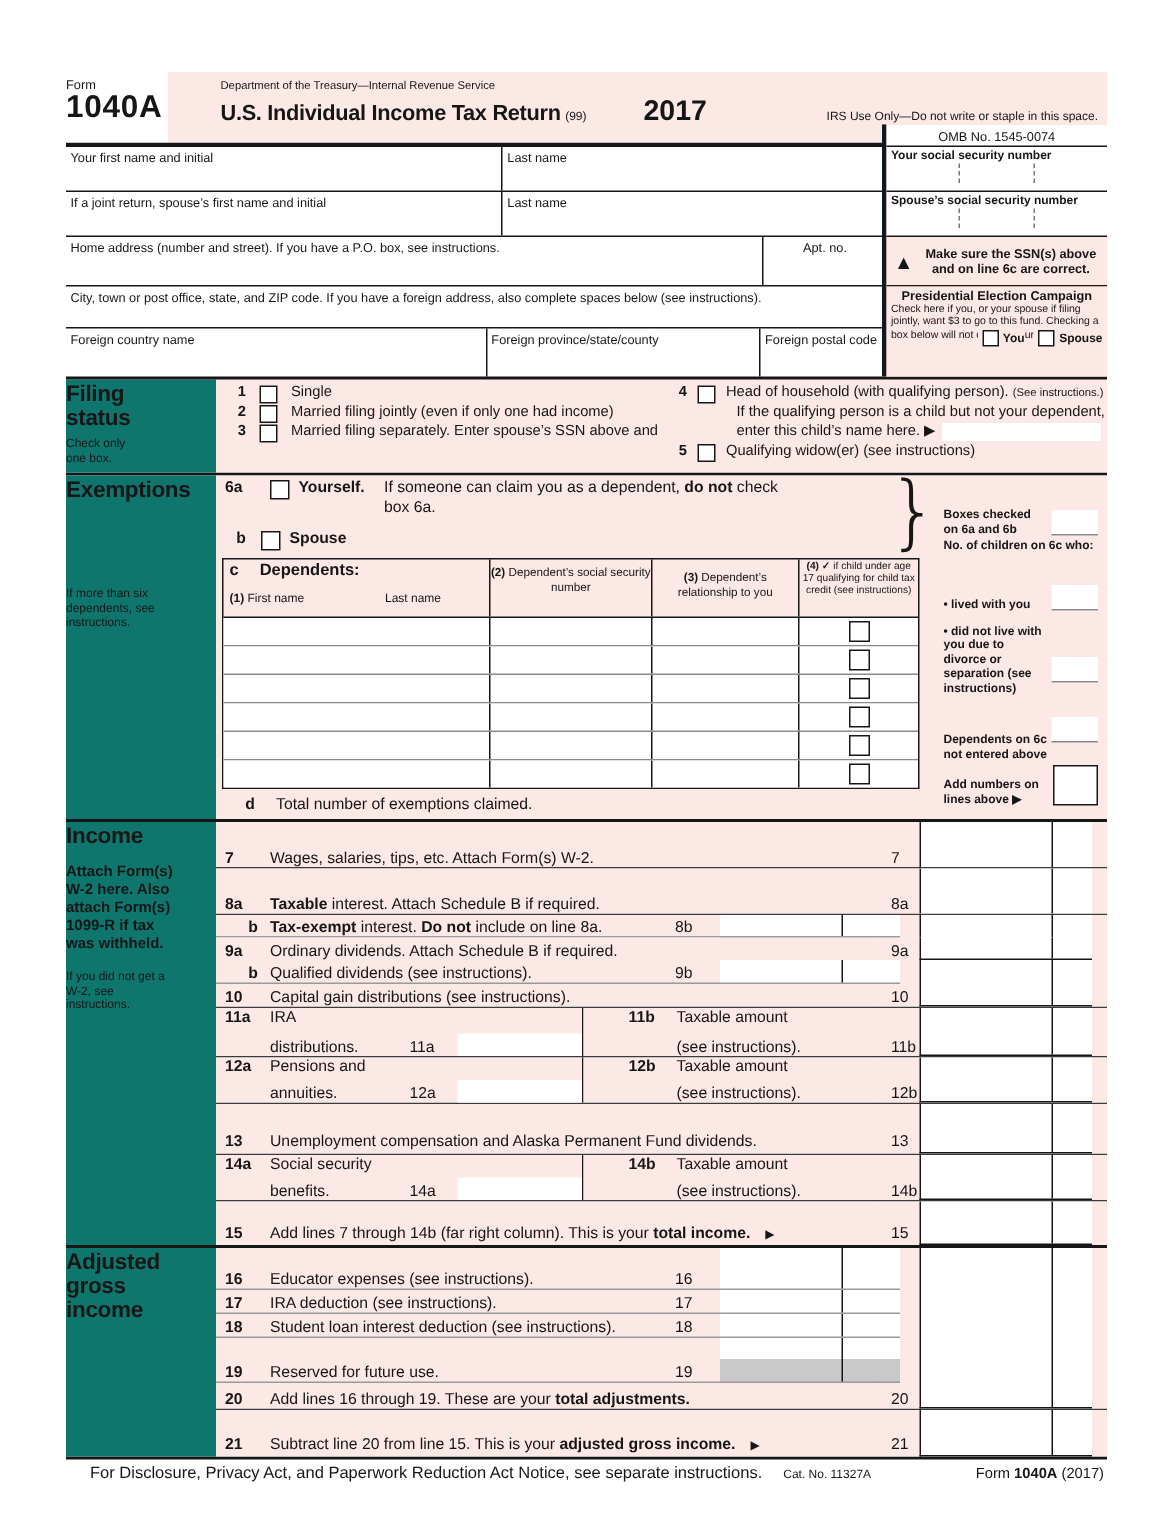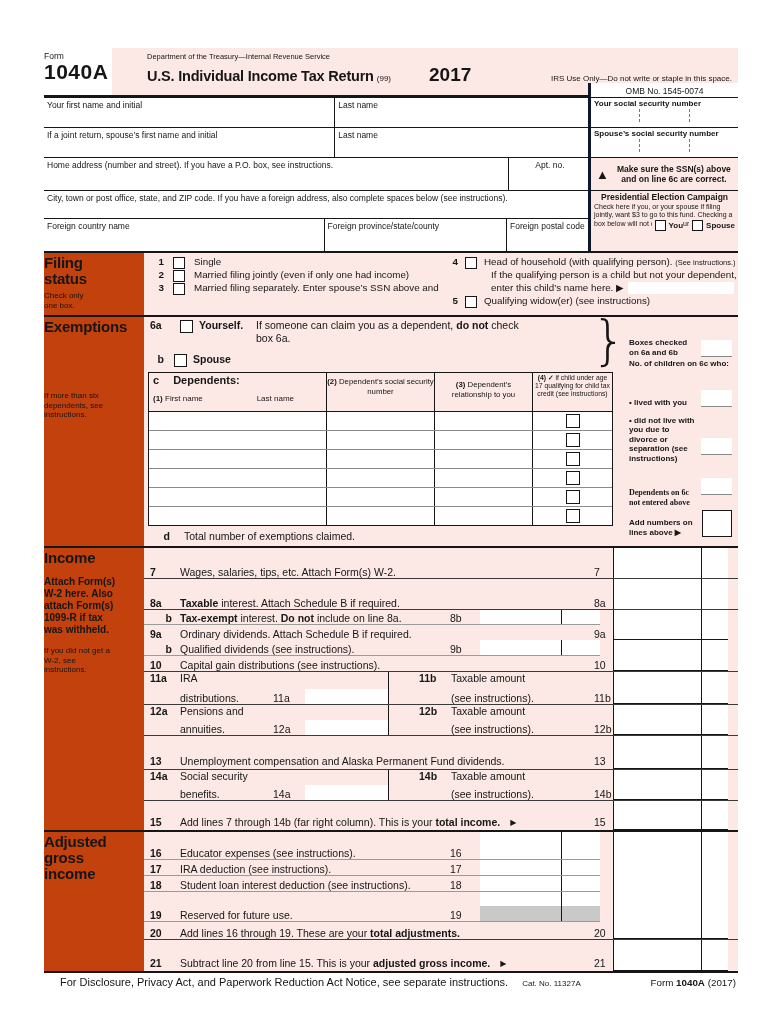--- a/index.html
+++ b/index.html
@@ -48,21 +48,21 @@
   .pec-text{font-size:7px;line-height:1.18;margin-top:1px;}
   .pec-row{display:flex;justify-content:flex-end;gap:6px;margin-top:-8px;}
   .pec-item{display:flex;align-items:center;gap:3px;font-size:8px;font-weight:bold;background:#fce8e5;padding-left:3px;}
 
   
   .cb{width:10px;height:10px;border:1px solid #161616;background:#fff;display:inline-block;flex:none;}
   .entry-line{background:#fff;height:12px;flex:1;align-self:flex-end;margin:0 4px 1px 4px;}
 
   
   .section{display:flex;}
-  .sec-label{width:100px;box-sizing:border-box;padding:2px 4px 0 0;background:#c2410c;}
+  .sec-label{width:100px;box-sizing:border-box;padding:2px 4px 0 0;background:#0f766e;}
   .sec-h{font-size:15px;font-weight:bold;line-height:1.08;letter-spacing:-.2px;}
   .sec-note{font-size:8px;line-height:1.2;margin-top:4px;}
 
   
   .fs{border-bottom:2.5px solid #161616;min-height:62px;}
   .fs-body{flex:1;display:flex;padding:3px 0 2px 0;}
   .fs-colA{width:300px;box-sizing:border-box;}
   .fs-colB{flex:1;}
   .fs-line{display:flex;align-items:flex-start;font-size:9.8px;line-height:1.3;}
   .fs-num{width:20px;text-align:right;font-weight:bold;flex:none;}
@@ -370,21 +370,21 @@
         <span class="side-lbl">No. of children on 6c who:</span>
       </div>
       <div class="side-row" style="height:28px;">
         <span class="side-lbl">• lived with you</span>
         <span class="side-box"></span>
       </div>
       <div class="side-row" style="height:56px;">
         <span class="side-lbl">• did not live with you due to divorce or separation (see instructions)</span>
         <span class="side-box" style="margin-bottom:8px;"></span>
       </div>
-      <div class="side-row" style="height:44px;font-family:Liberation Serif, serif;">
+      <div class="side-row" style="height:44px;">
         <span class="side-lbl">Dependents on 6c not entered above</span>
         <span class="side-box" style="margin-bottom:12px;"></span>
       </div>
       <div class="side-row" style="height:30px;">
         <span class="side-lbl">Add numbers on lines above ▶</span>
         <span class="side-box-bold"></span>
       </div>
     </div>
   </div>
 

